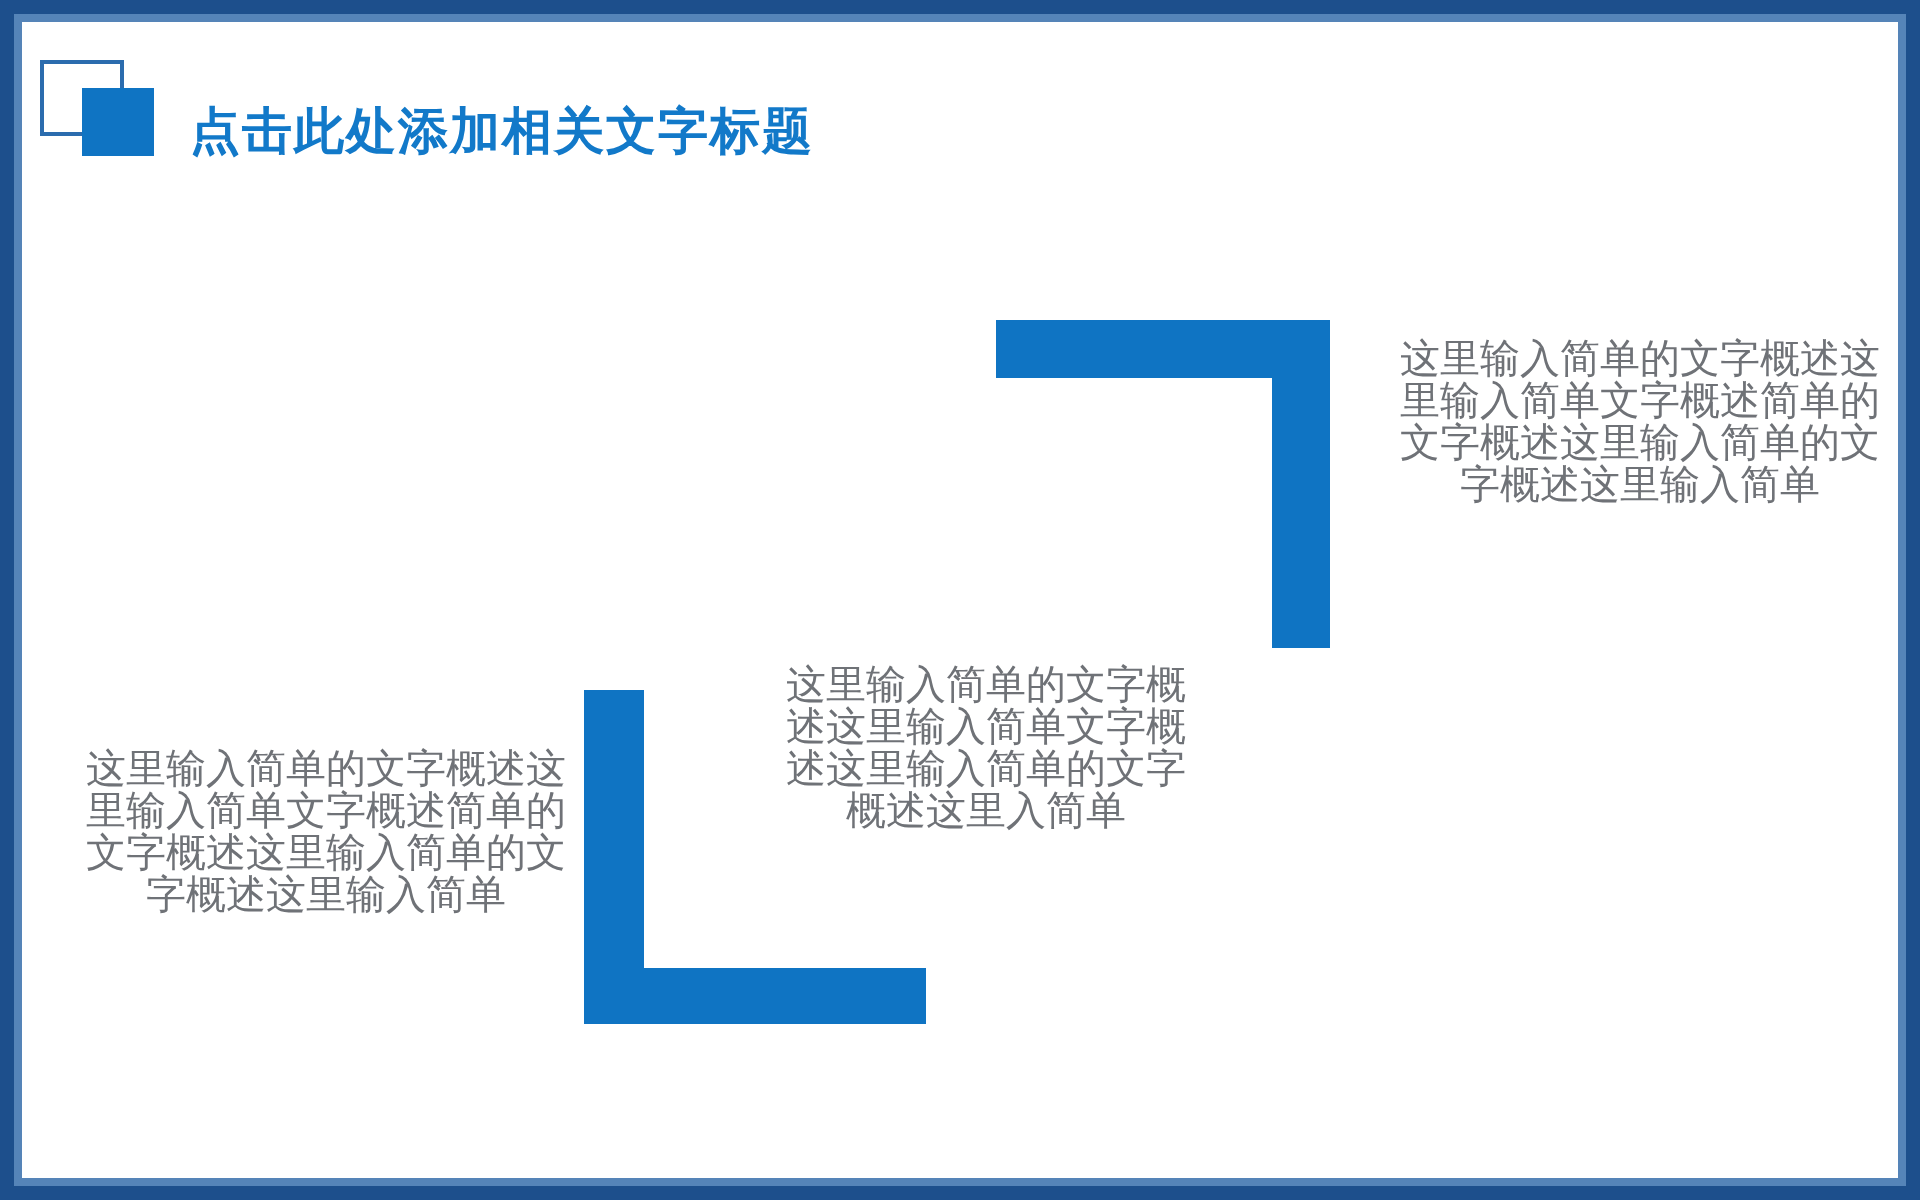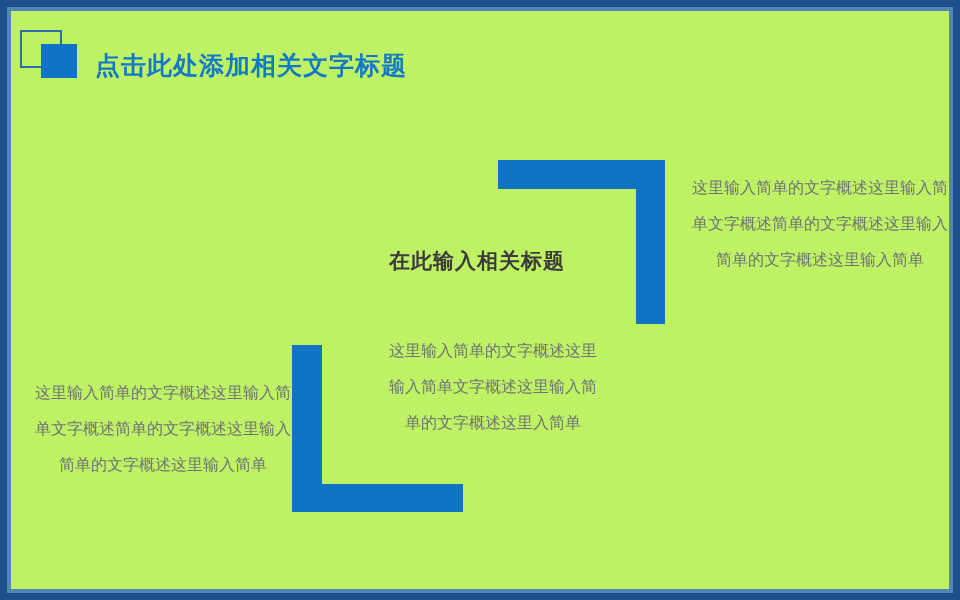--- a/index.html
+++ b/index.html
@@ -18,21 +18,21 @@
     overflow:hidden;
   }
   #frame-inner-edge {
     position:absolute;
     left:7px; top:7px; right:7px; bottom:7px;
     background:#5584b8;          
   }
   #canvas {
     position:absolute;
     left:11px; top:11px; right:11px; bottom:11px;
-    background:#bef264;
+    background:#ffffff;
     text-decoration:underline;
   }
 
   
   #header { position:absolute; left:0; top:0; width:938px; height:90px; }
 
   #logo-mark {
     position:absolute; left:9px; top:19px;
     width:62px; height:50px;
   }
@@ -68,22 +68,22 @@
 
   
   #bracket-bottom { left:281px; top:334px; width:182px; height:167px; }
   #bracket-bottom-v { left:0; top:0;   width:30px;  height:167px; }
   #bracket-bottom-h { left:0; top:139px; width:171px; height:28px; }
 
   
   .body-text {
     position:absolute;
     font-family:"Liberation Serif", serif;
-    font-size:16px;
-    line-height:36px;
+    font-size:20px;
+    line-height:21px;
     color:#6f7277;
     text-align:center;
   }
   .block-heading {
     position:absolute;
     font-family:"Liberation Sans", sans-serif;
     font-size:21px;
     font-weight:bold;
     color:#3b3b3b;
     letter-spacing:1px;
@@ -124,20 +124,19 @@
       <div id="bracket-top-v" class="bar"></div>
     </div>
 
     <div id="bracket-bottom" class="bracket">
       <div id="bracket-bottom-v" class="bar"></div>
       <div id="bracket-bottom-h" class="bar"></div>
     </div>
 
     <div id="text-right" class="body-text">这里输入简单的文字概述这里输入简单文字概述简单的文字概述这里输入简单的文字概述这里输入简单</div>
 
-    <div id="heading-center" class="block-heading">在此输入相关标题</div>
 
     <div id="text-center" class="body-text">这里输入简单的文字概述这里输入简单文字概述这里输入简单的文字概述这里入简单</div>
 
     <div id="text-left" class="body-text">这里输入简单的文字概述这里输入简单文字概述简单的文字概述这里输入简单的文字概述这里输入简单</div>
 
   </div>
 </div>
 
 </body></html>

